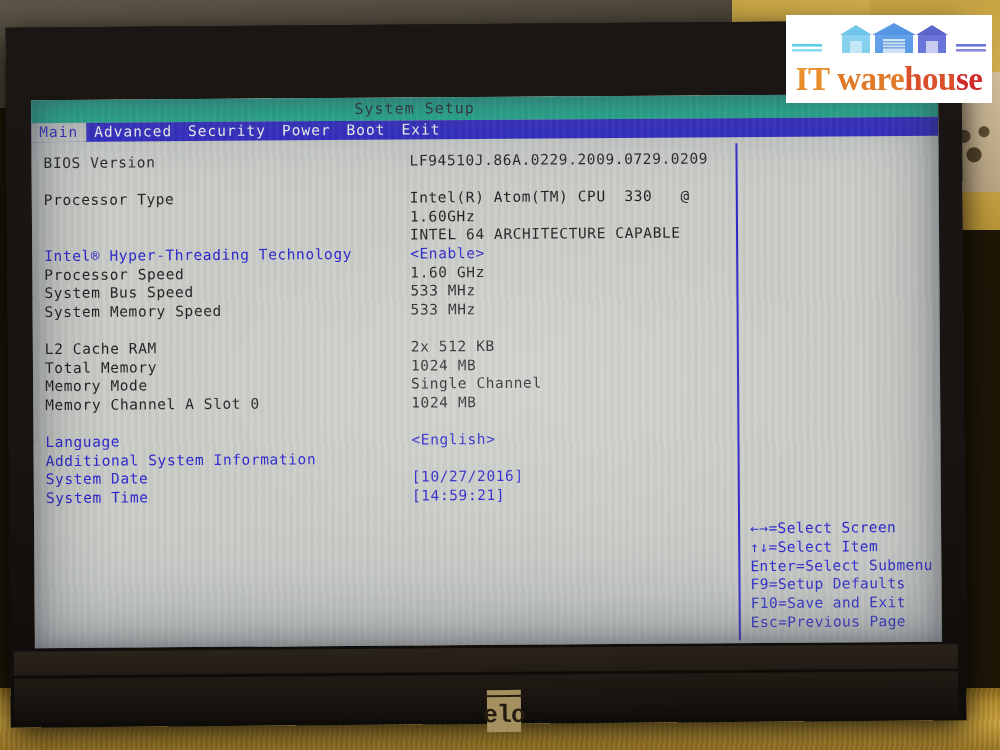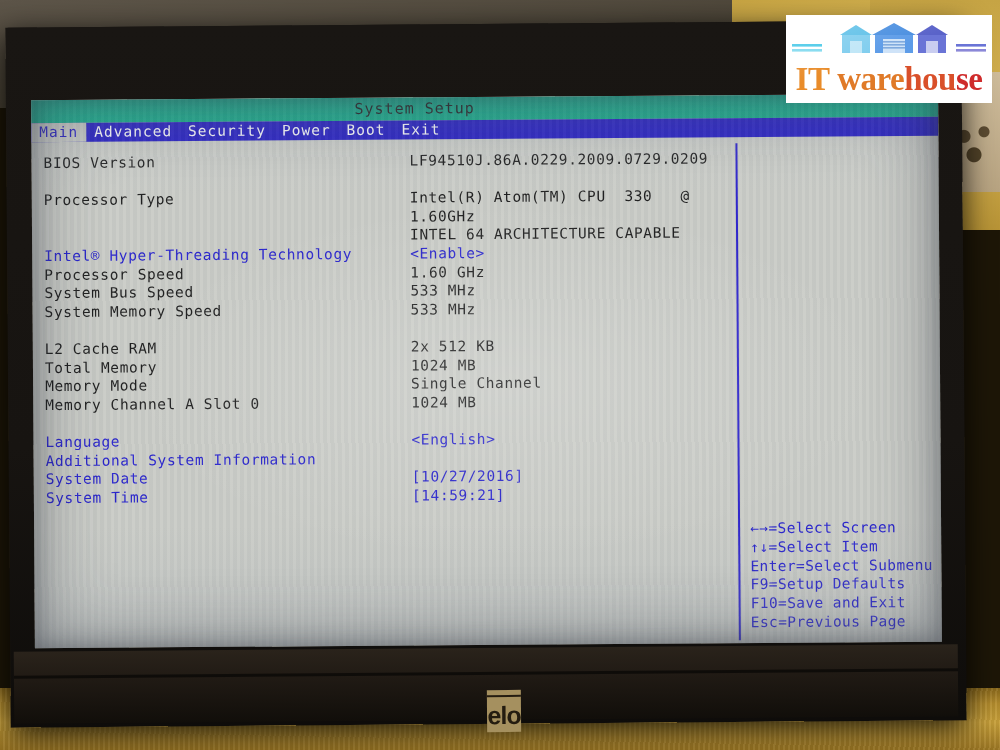--- a/index.html
+++ b/index.html
@@ -108,21 +108,21 @@
     position: absolute;
     left: 487px; top: 690px;
     width: 34px; height: 42px;
     background: #a5905f;
     display: flex;
     align-items: center;
     justify-content: center;
     transform: rotate(-0.45deg);
   }
   .elo-text {
-    font-family: Liberation Sans, sans-serif;
+    font-family: Liberation Mono, monospace;
     font-size: 25px;
     font-weight: bold;
     color: #241c10;
     letter-spacing: -1px;
     line-height: 1;
     border-top: 2px solid #241c10;
     padding-top: 6px;
   }
 
   

